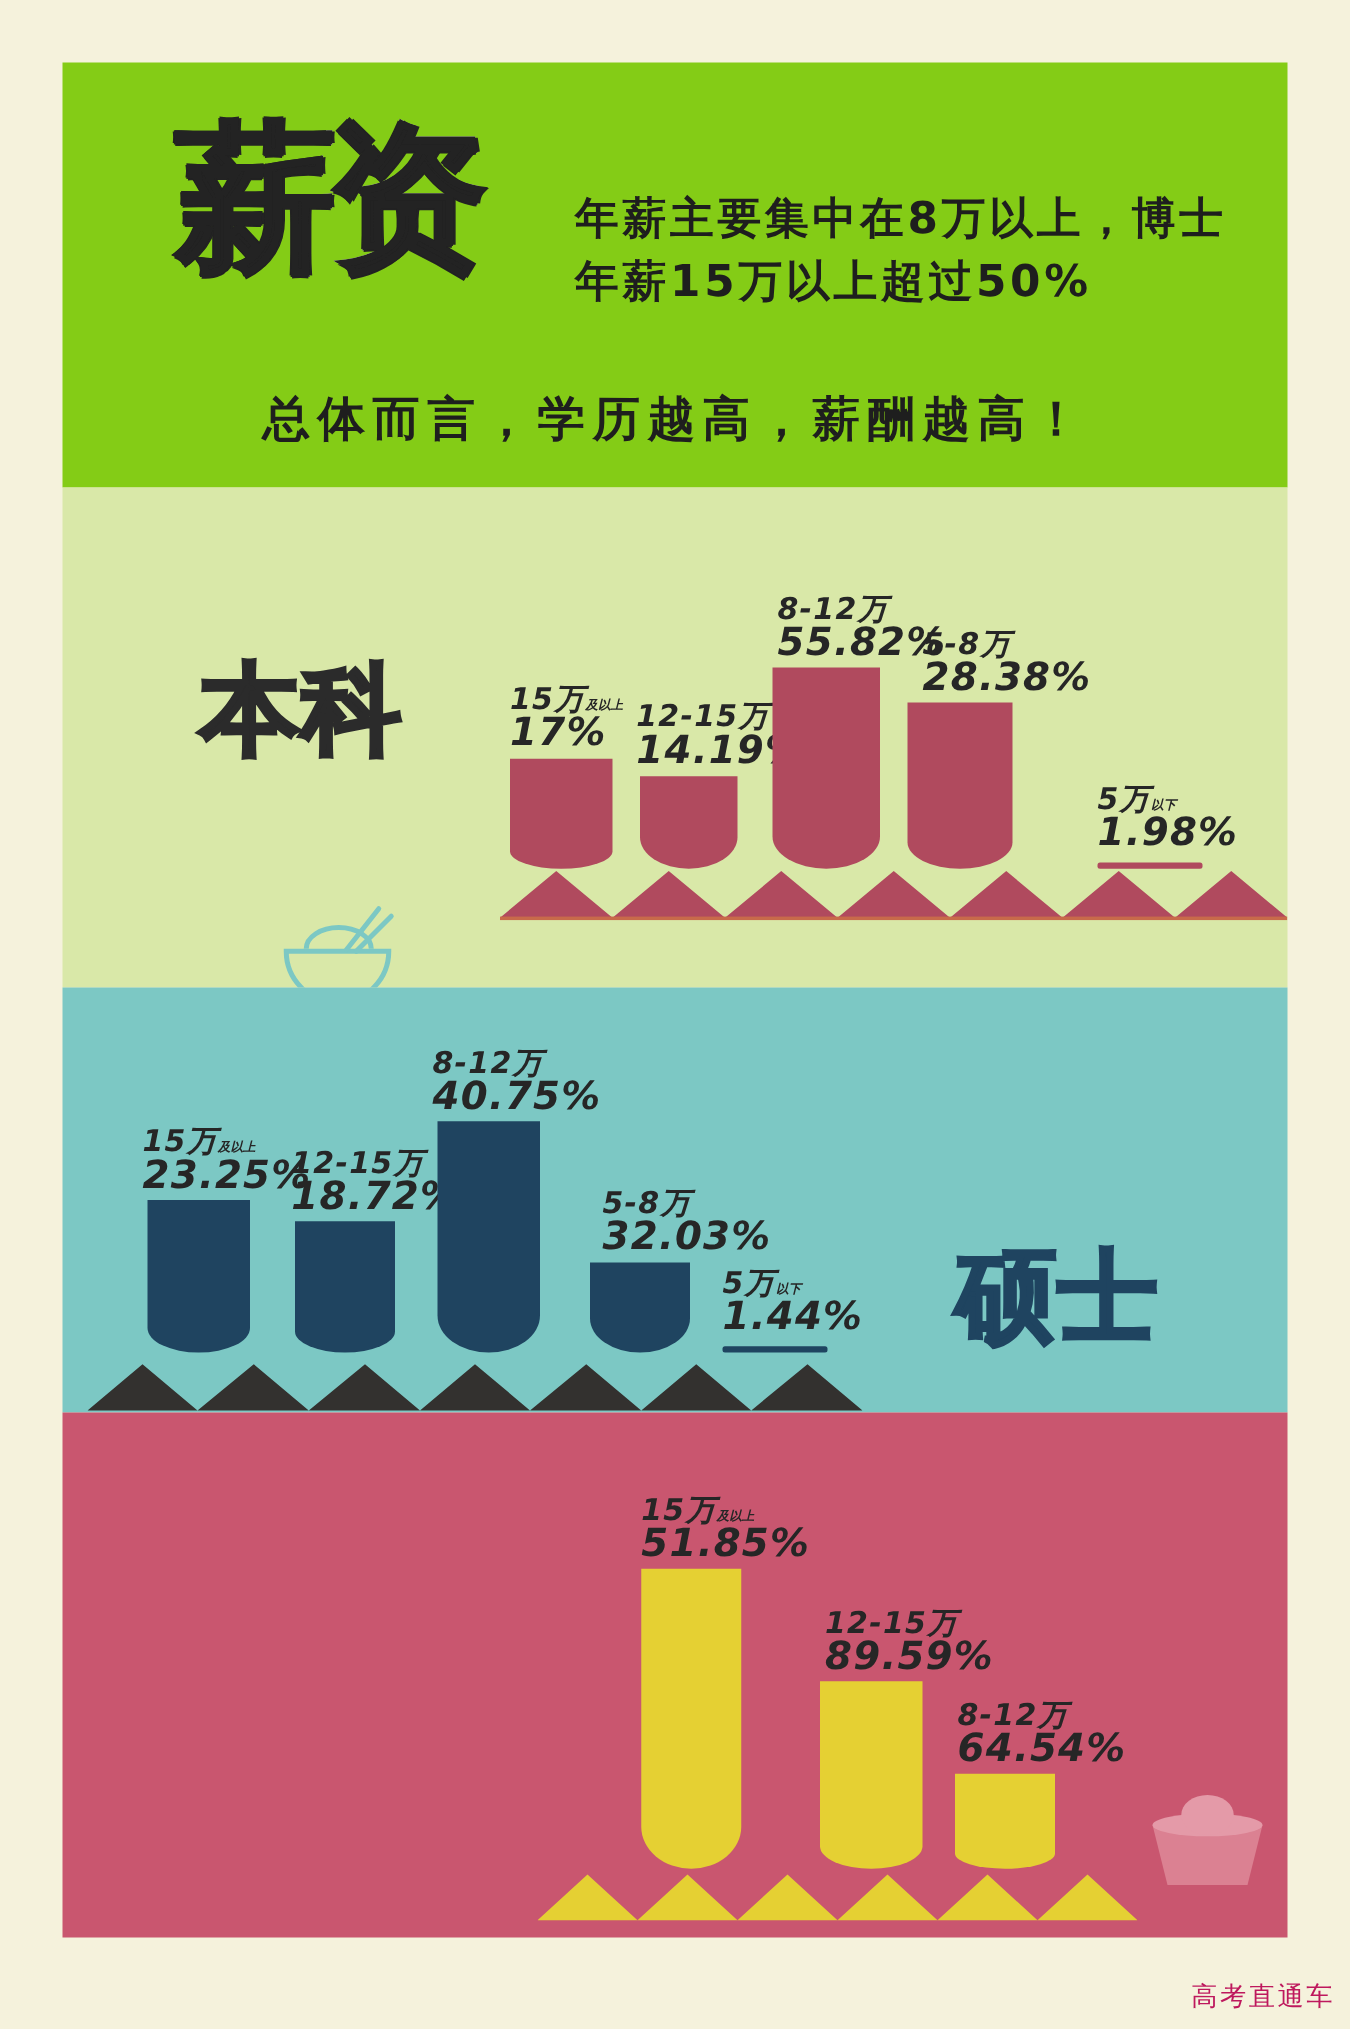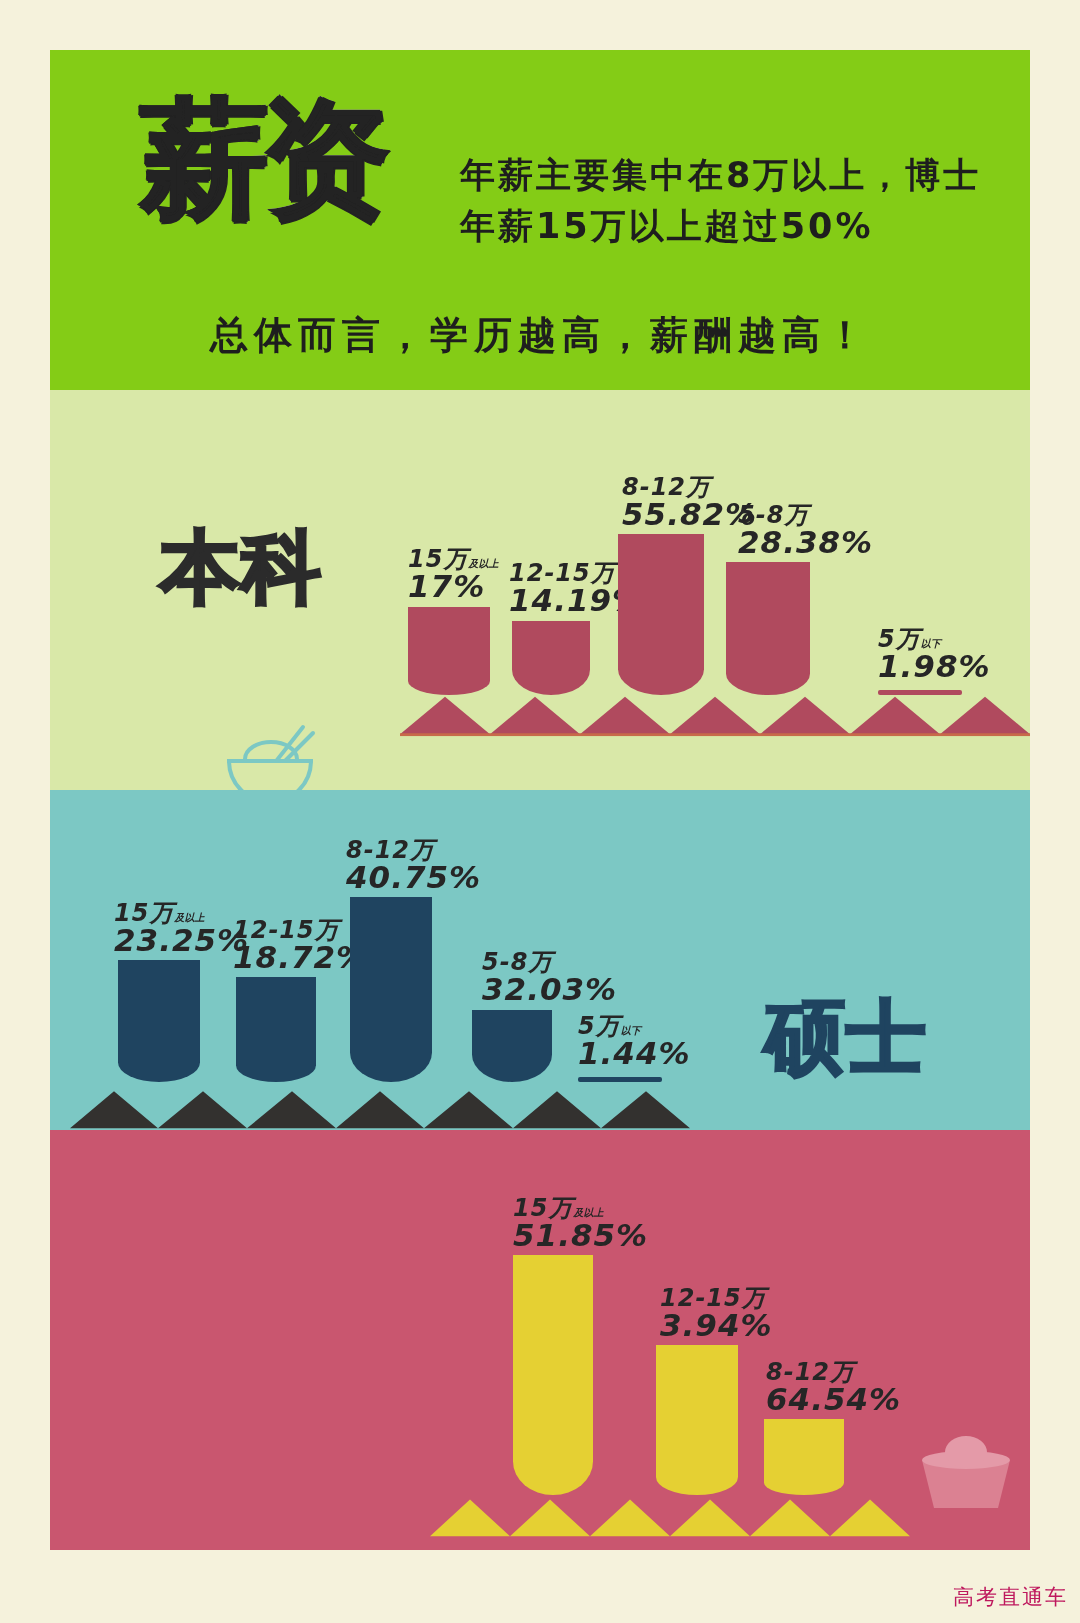--- a/index.html
+++ b/index.html
@@ -251,21 +251,21 @@
         <div class="lbl" style="left:0px; bottom:243px;">
           <span class="rng"><span>15万</span><span class="sm">及以上</span></span>
           <span class="pct">51.85%</span>
         </div>
       </div>
 
       <div class="barwrap" style="left:606px; bottom:55px; width:82px; height:220px;">
         <div class="bar" style="height:150px; background:#E5D033; border-bottom-left-radius:50% 12%; border-bottom-right-radius:50% 12%;"></div>
         <div class="lbl" style="left:4px; bottom:153px;">
           <span class="rng"><span>12-15万</span><span class="sm"></span></span>
-          <span class="pct">3.94%</span>
+          <span class="pct">89.59%</span>
         </div>
       </div>
 
       <div class="barwrap" style="left:714px; bottom:55px; width:80px; height:150px;">
         <div class="bar" style="height:76px; background:#E5D033; border-bottom-left-radius:50% 16%; border-bottom-right-radius:50% 16%;"></div>
         <div class="lbl" style="left:2px; bottom:79px;">
           <span class="rng"><span>8-12万</span><span class="sm"></span></span>
           <span class="pct">64.54%</span>
         </div>
       </div>

